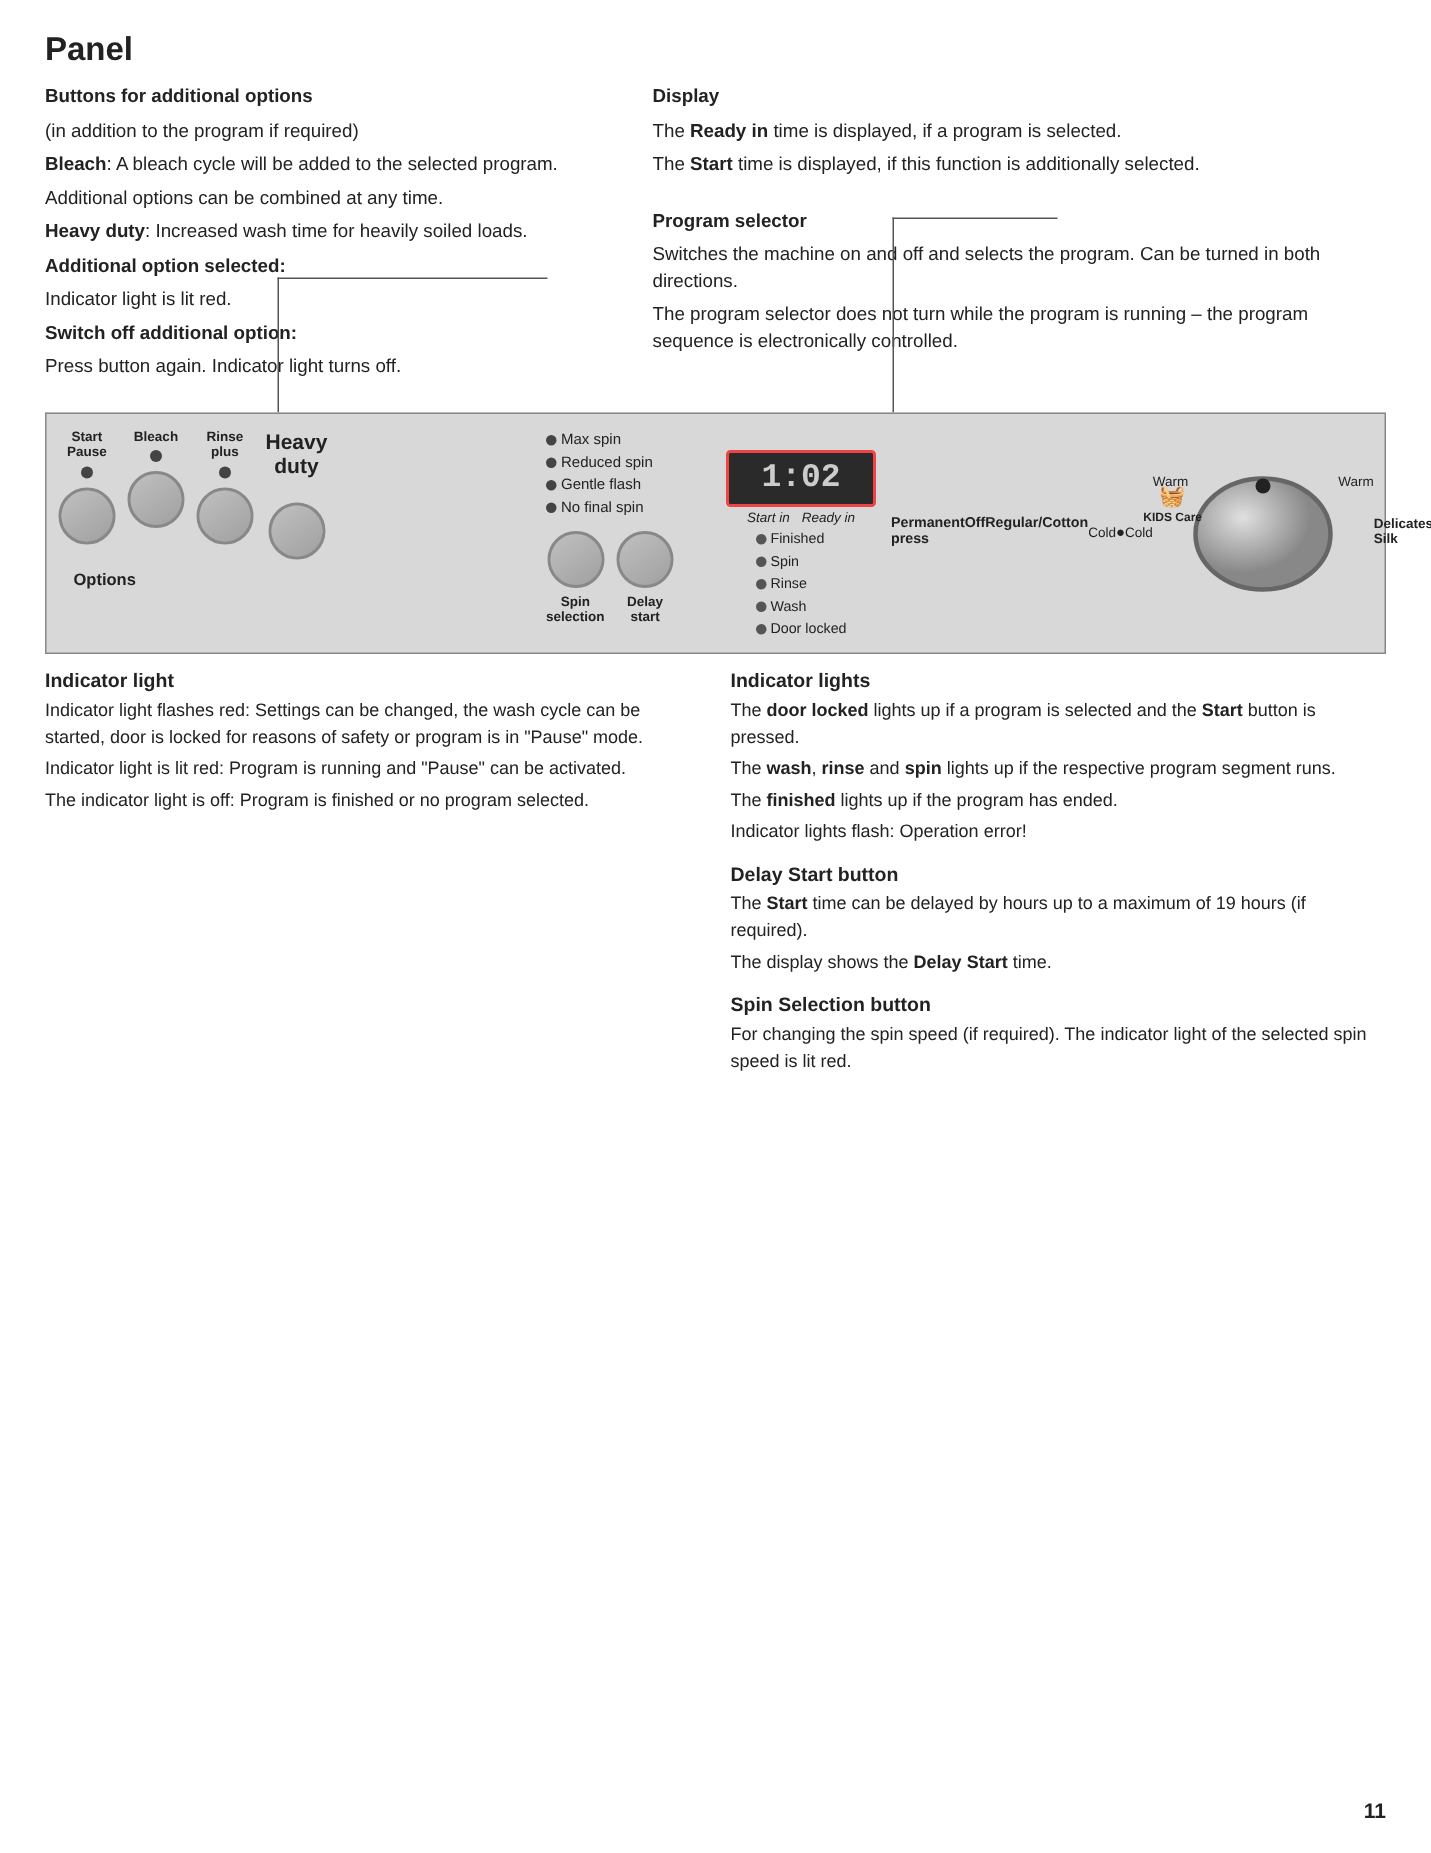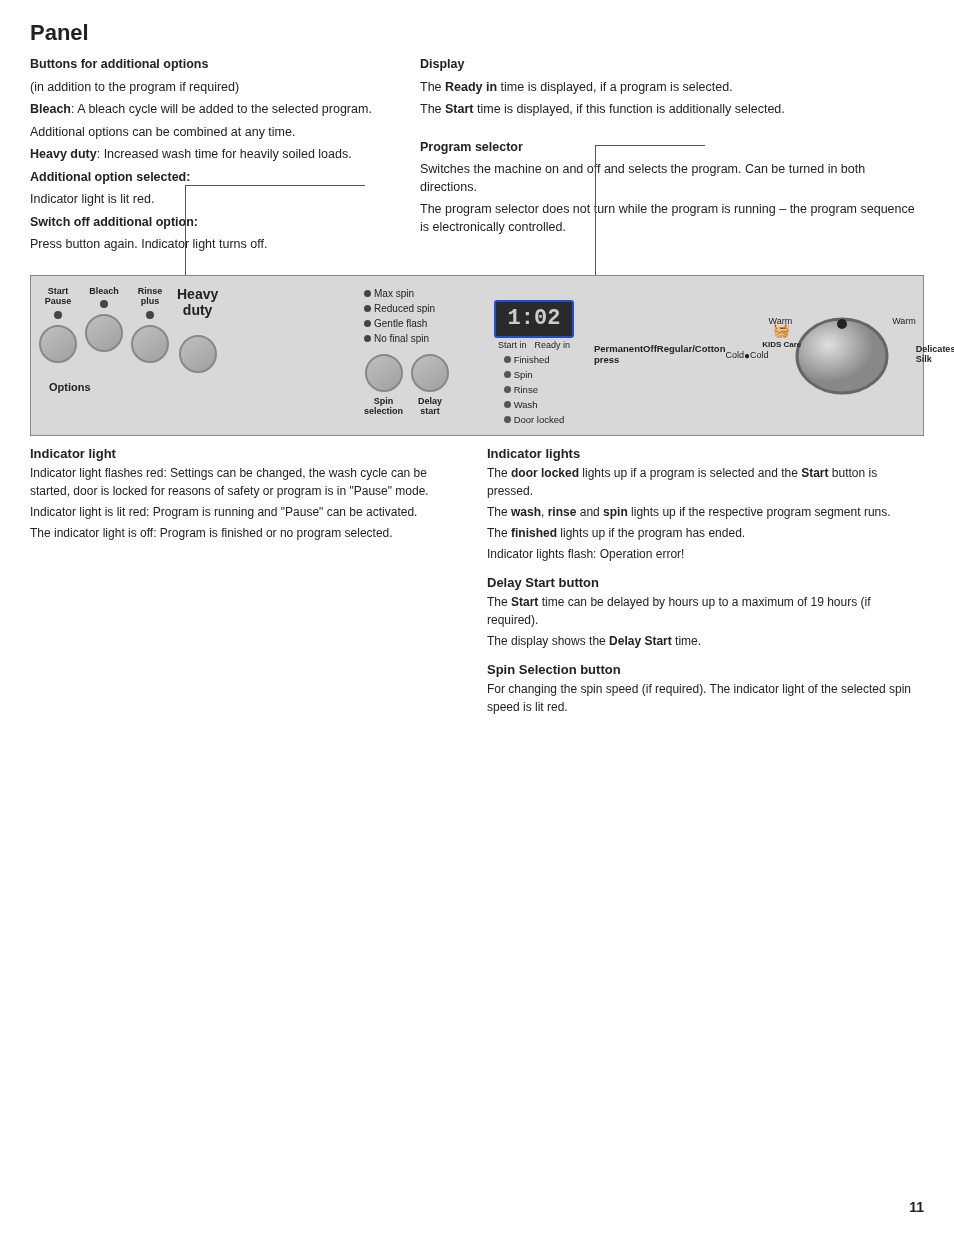--- a/index.html
+++ b/index.html
@@ -12,21 +12,21 @@
       min-height: 1235px;
       padding: 20px 30px;
     }
     h1.page-title {
       font-size: 22px;
       font-weight: bold;
       margin-bottom: 10px;
     }
     .top-section {
       display: flex;
-      gap: 30px;
+      gap: 45px;
       margin-bottom: 16px;
     }
     .top-left {
       width: 360px;
       flex-shrink: 0;
     }
     .top-right {
       flex: 1;
     }
     .section-title {
@@ -148,34 +148,35 @@
       width: 120px;
       flex-shrink: 0;
       padding: 0 5px;
     }
     .display-screen {
       background: #2a2a2a;
       color: #ccc;
       font-size: 22px;
       font-weight: bold;
       font-family: 'Courier New', monospace;
-      width: 80px;
+      width: 100px;
       height: 38px;
       display: flex;
       align-items: center;
       justify-content: center;
-      border: 2px solid #1d4ed8;
+      border: 2px solid #ef4444;
       border-radius: 3px;
       margin-top: 14px;
       margin-bottom: 2px;
     }
     .display-labels {
       display: flex;
       gap: 8px;
       font-size: 9px;
+      font-style: italic;
     }
     .indicator-lights {
       font-size: 9.5px;
       line-height: 1.6;
       margin-top: 2px;
     }
     .ind-row {
       display: flex;
       align-items: center;
       gap: 3px;

